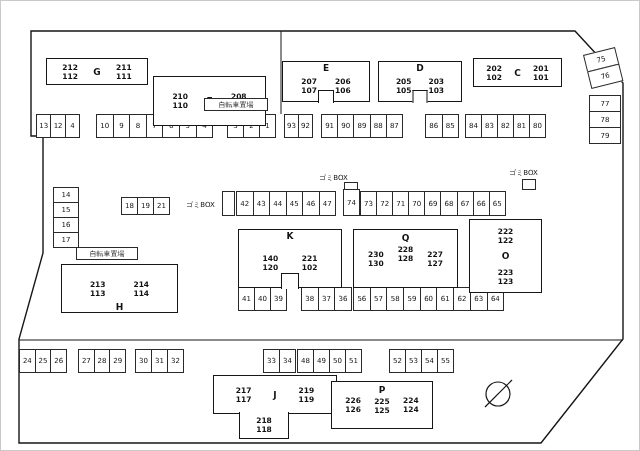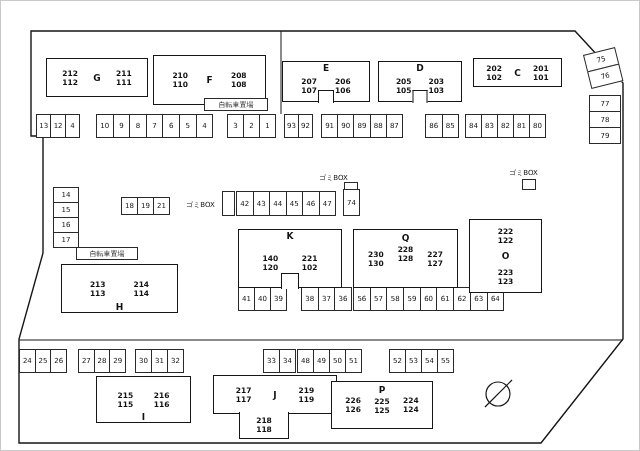--- a/index.html
+++ b/index.html
@@ -33,33 +33,33 @@
 <div id="stage">
 
   <svg class="outline" width="640" height="451">
     <polygon points="30,30 574,30 622,82 622,338 540,442 18,442 18,338 42,252 42,135 30,135" fill="none" stroke="#161616" stroke-width="1.4"></polygon>
     <line x1="18" y1="339" x2="622" y2="339" stroke="#161616" stroke-width="1"></line>
     <line x1="280" y1="30" x2="280" y2="113" stroke="#161616" stroke-width="1"></line>
     <circle cx="497" cy="393" r="12" fill="none" stroke="#161616" stroke-width="1.2"></circle>
     <line x1="484" y1="406" x2="511" y2="379" stroke="#161616" stroke-width="1.2"></line>
   </svg>
 
-  <div class="bld" style="left:45px;top:57px;width:102px;height:39px">
+  <div class="bld" style="left:45px;top:57px;width:102px;height:27px">
     <div class="unit">
       <span>212</span>
       <span>112</span>
     </div>
     <div class="bletter">G</div>
     <div class="unit">
       <span>211</span>
       <span>111</span>
     </div>
   </div>
 
-  <div class="bld" style="left:152px;top:54px;width:113px;height:50px">
+  <div class="bld" style="left:152px;top:75px;width:113px;height:50px">
     <div class="unit">
       <span>210</span>
       <span>110</span>
     </div>
     <div class="bletter">F</div>
     <div class="unit">
       <span>208</span>
       <span>108</span>
     </div>
   </div>
@@ -150,31 +150,20 @@
       <span>222</span>
       <span>122</span>
     </div>
     <div class="bletter">O</div>
     <div class="unit">
       <span>223</span>
       <span>123</span>
     </div>
   </div>
 
-  <div class="bld" style="left:95px;top:375px;width:95px;height:47px">
-    <div class="unit">
-      <span>215</span>
-      <span>115</span>
-    </div>
-    <div class="unit">
-      <span>216</span>
-      <span>116</span>
-    </div>
-    <div class="bletter letter-bottom">I</div>
-  </div>
 
   <div class="bld" style="left:212px;top:374px;width:124px;height:39px">
     <div class="unit">
       <span>217</span>
       <span>117</span>
     </div>
     <div class="bletter">J</div>
     <div class="unit">
       <span>219</span>
       <span>119</span>
@@ -283,20 +272,32 @@
   <div class="prow" style="left:235px;top:190px;--sw:17.5px;--sh:25px">
 
   <div class="stall">42</div>
       <div class="stall">43</div>
       <div class="stall">44</div>
       <div class="stall">45</div>
       <div class="stall">46</div>
       <div class="stall">47</div>
     </div>
   <div class="stall single" style="left:342px;top:188px;width:17px;height:27px">74</div>
+  <div class="prow" style="left:359px;top:190px;--sw:17.1px;--sh:25px">
+
+  <div class="stall">73</div>
+      <div class="stall">72</div>
+      <div class="stall">71</div>
+      <div class="stall">70</div>
+      <div class="stall">69</div>
+      <div class="stall">68</div>
+      <div class="stall">67</div>
+      <div class="stall">66</div>
+      <div class="stall">65</div>
+    </div>
 
   <div class="prow" style="left:237px;top:286px">
 
   <div class="stall">41</div>
       <div class="stall">40</div>
       <div class="stall">39</div>
     </div>
   <div class="prow" style="left:300px;top:286px;--sw:17.6px">
 
   <div class="stall">38</div>

